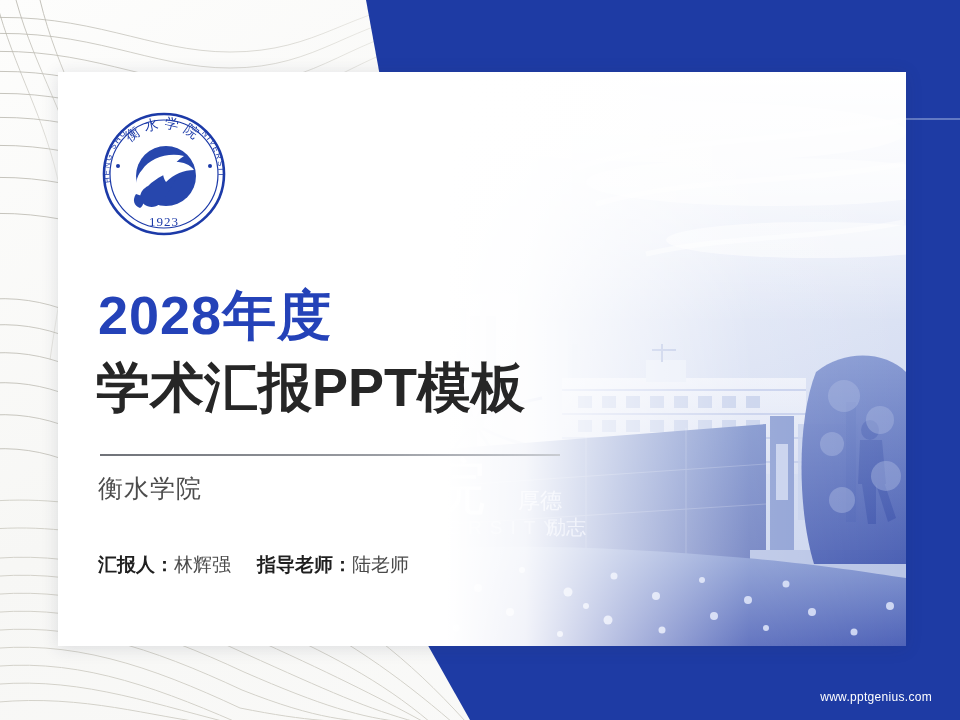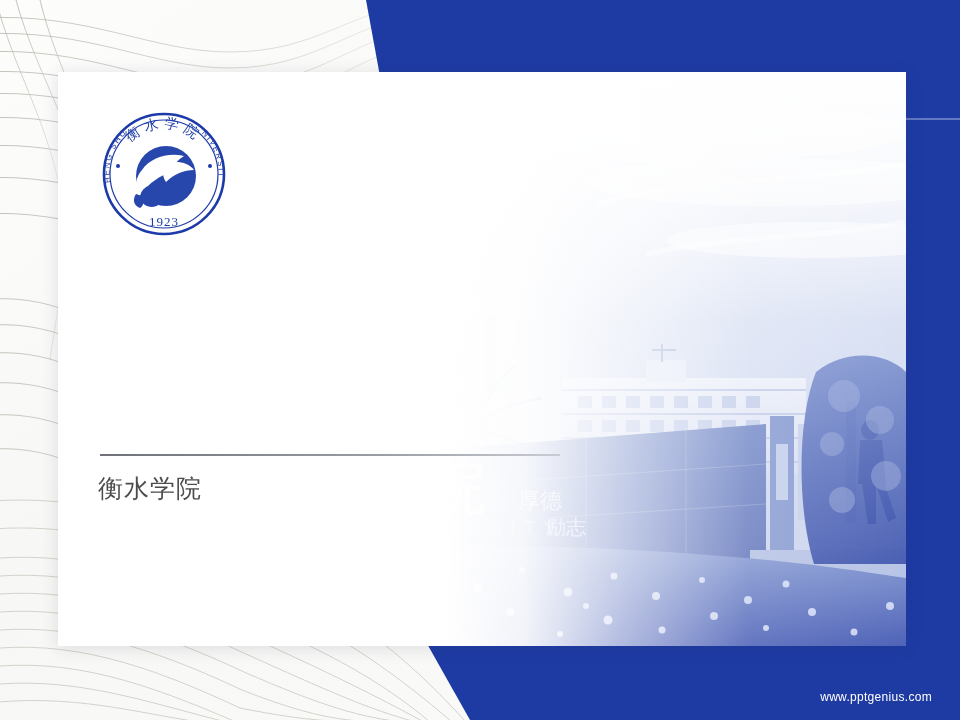--- a/index.html
+++ b/index.html
@@ -341,21 +341,26 @@
           </text>
           <text font-family="'Liberation Sans',sans-serif" font-size="8" fill="#1c3aa8" letter-spacing="1.6">
             <textPath href="#arcRightEN" startOffset="50%" text-anchor="middle">UNIVERSITY</textPath>
           </text>
           <circle cx="20" cy="58" r="2" fill="#1c3aa8"></circle>
           <circle cx="112" cy="58" r="2" fill="#1c3aa8"></circle>
           <text x="66" y="118" text-anchor="middle" font-family="'Liberation Serif',serif" font-size="13" fill="#1c3aa8" letter-spacing="1">1923</text>
         </svg>
       </div>
 
+      <div class="title-year">2028年度</div>
+      <div class="title-main">学术汇报PPT模板</div>
       <div class="divider"></div>
       <div class="subtitle">衡水学院</div>
 
+      <div class="credits">
+        <span class="lbl">汇报人：</span><span class="val">林辉强</span><span class="gap"></span><span class="lbl">指导老师：</span><span class="val">陆老师</span>
+      </div>
     </div>
   </div>
 
   <div class="footer-url">www.pptgenius.com</div>
 
 </div>
 
 </body></html>

